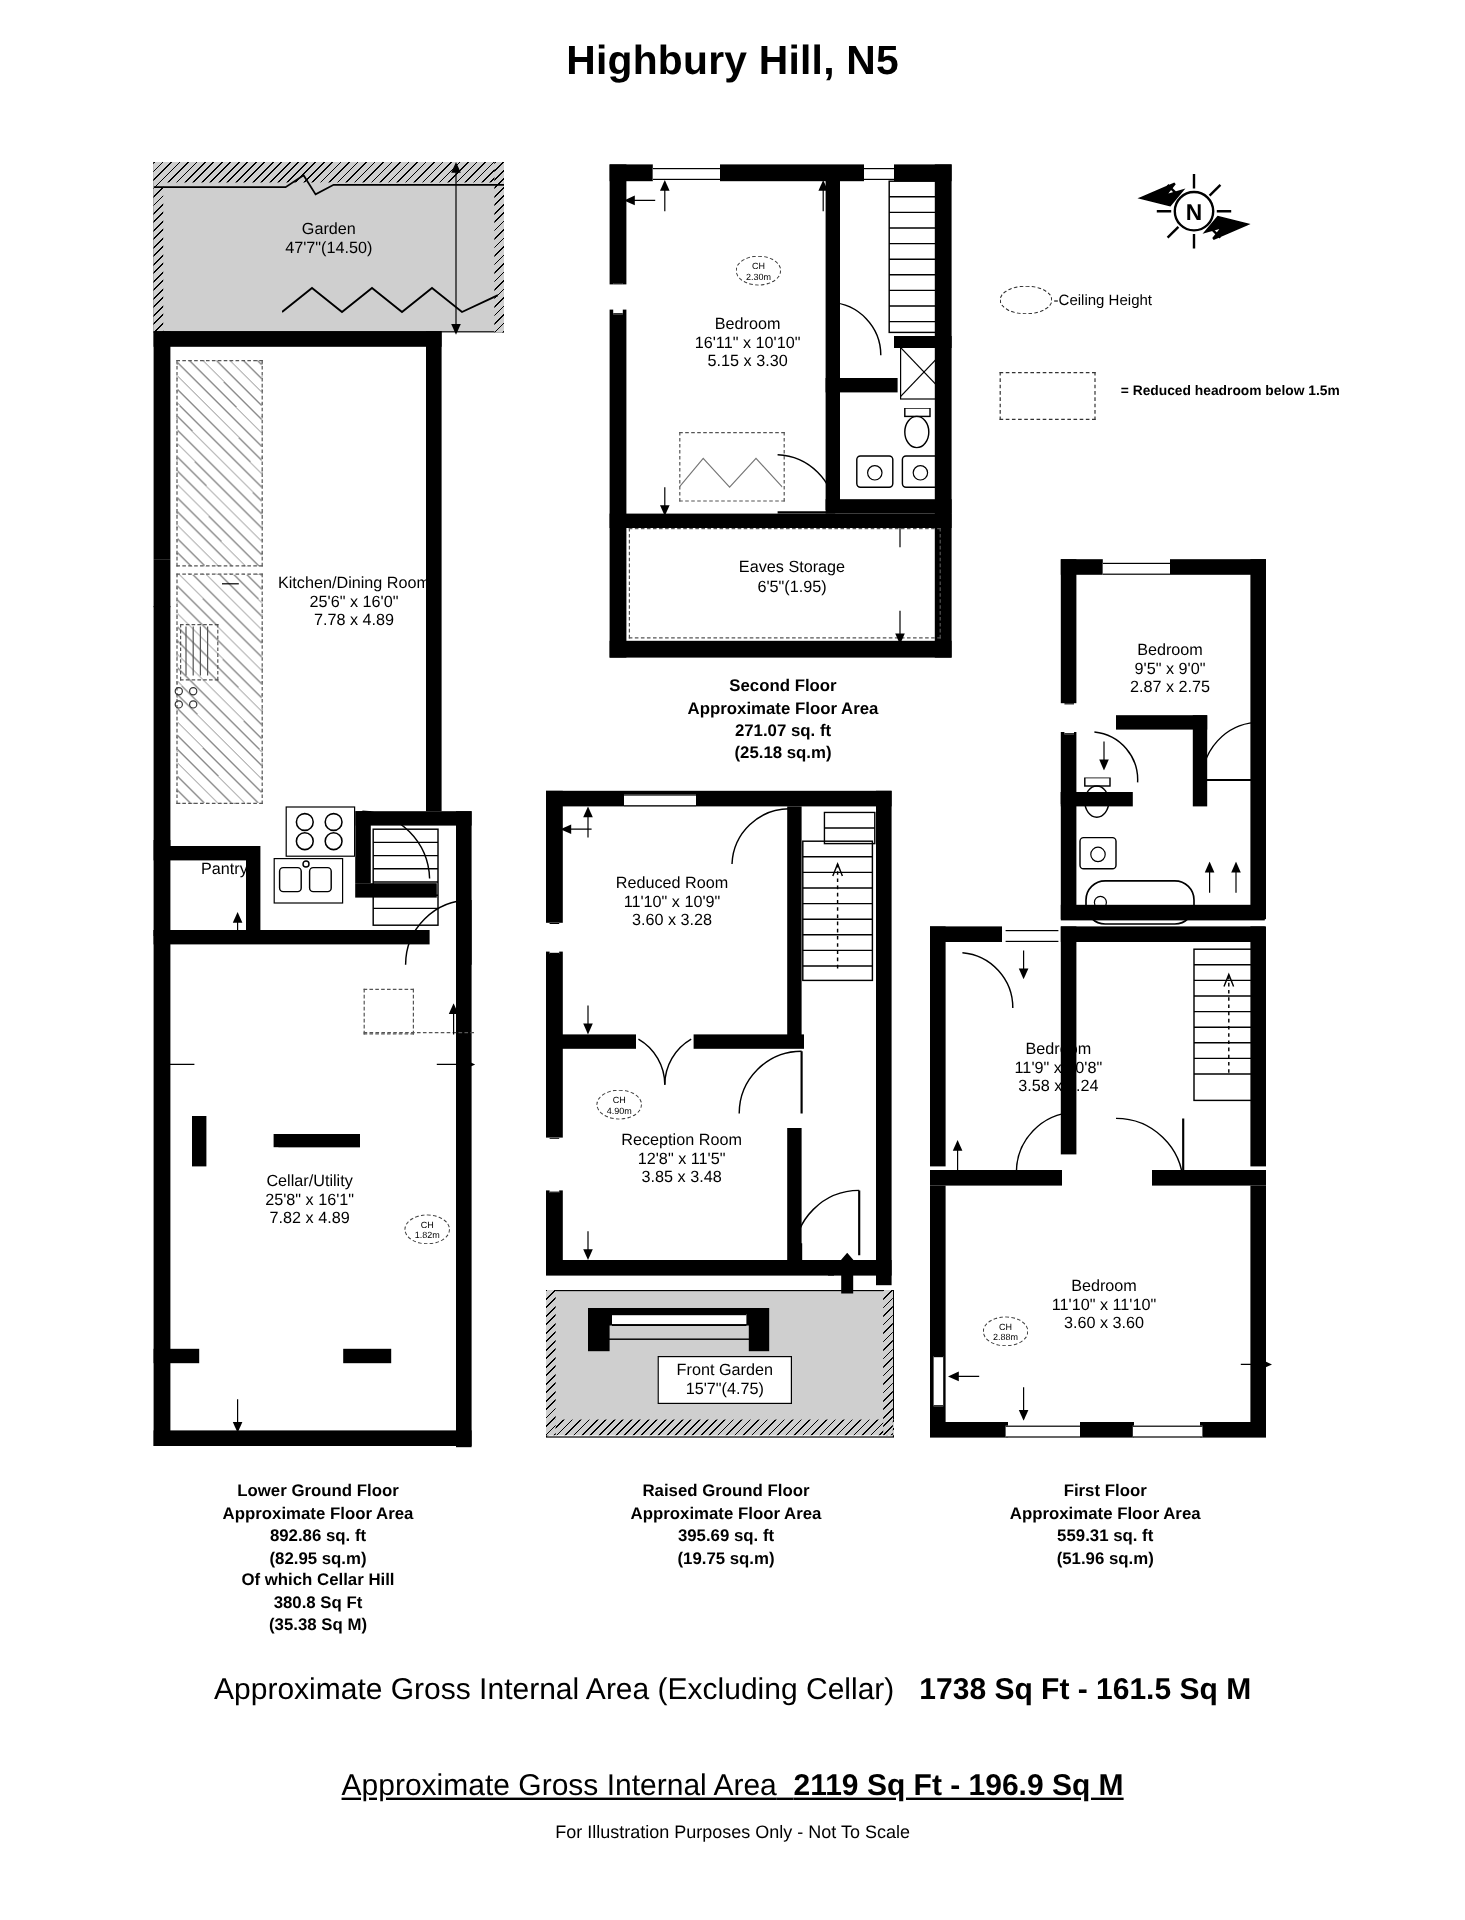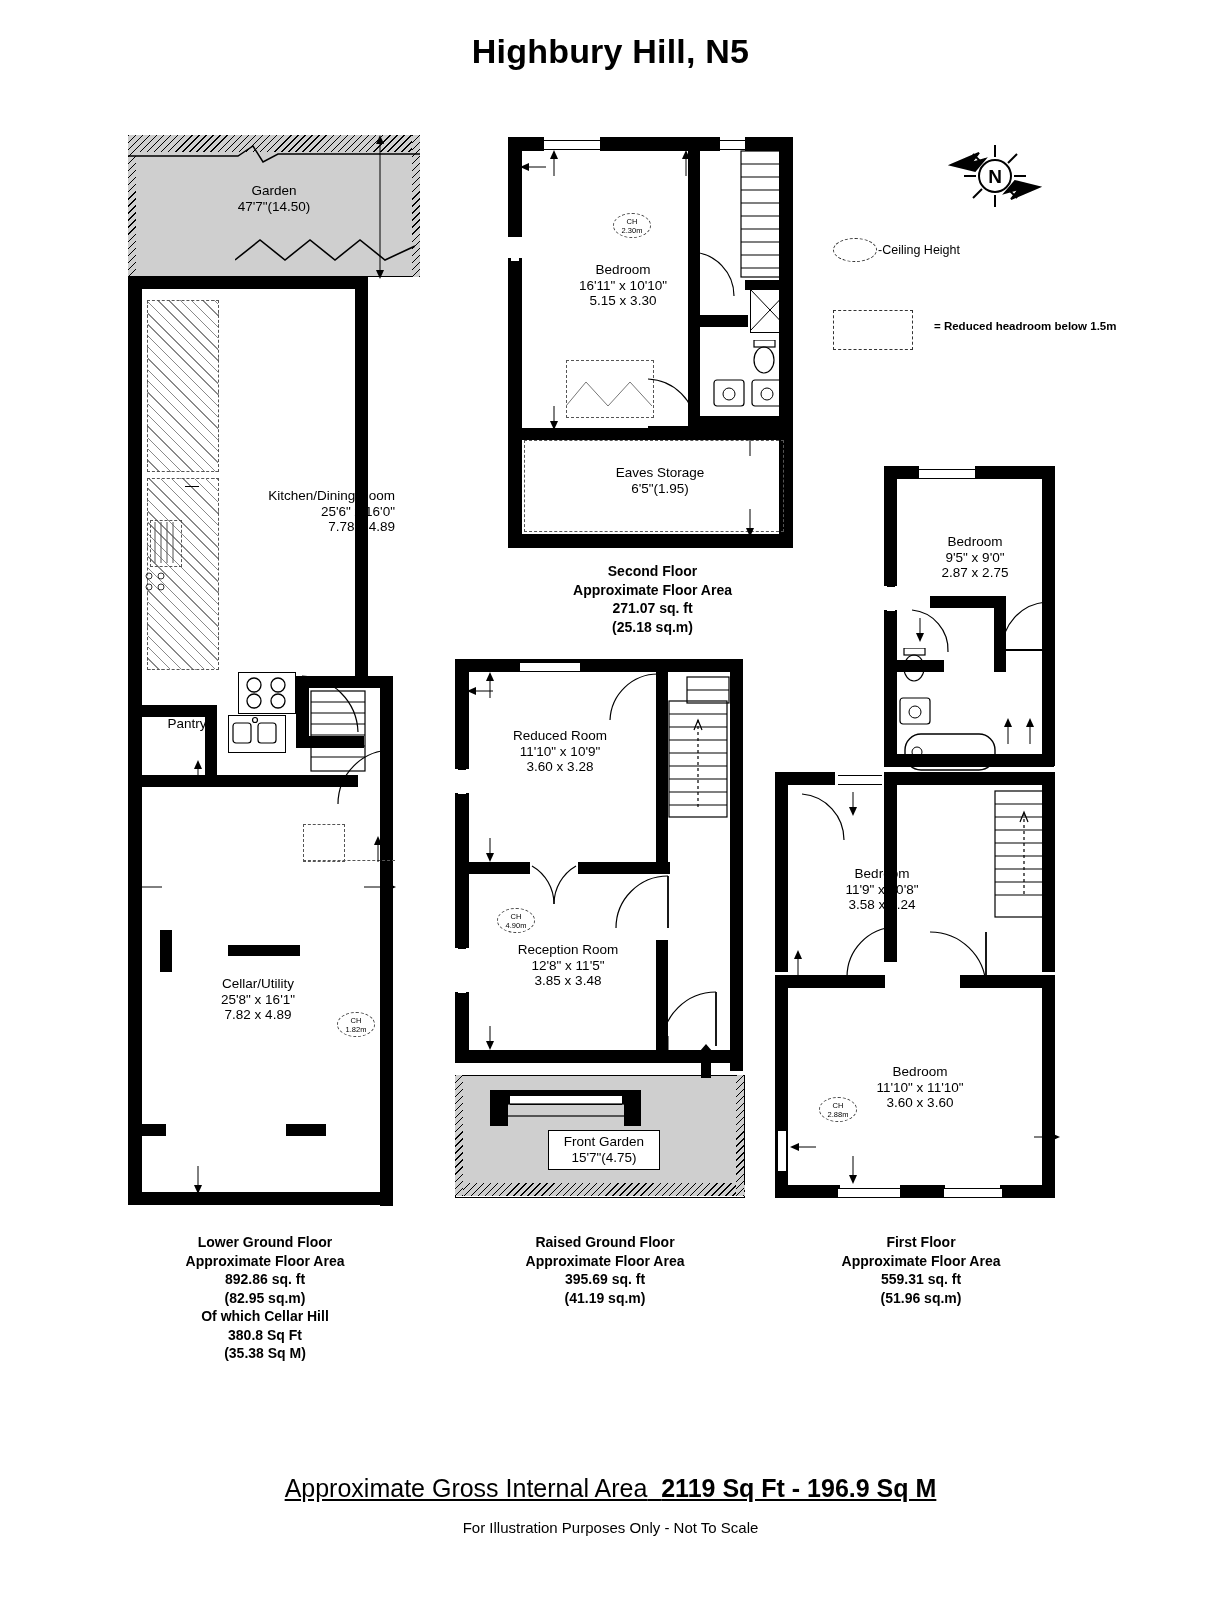--- a/index.html
+++ b/index.html
@@ -169,21 +169,21 @@
     </svg>
     <svg style="position:absolute;left:336px;top:748px;" width="58" height="58">
       <path d="M56,2 A54,54 0 0,0 2,56" fill="none" stroke="#000" stroke-width="1.2"></path>
       <line x1="56" y1="2" x2="56" y2="56" stroke="#000" stroke-width="2"></line>
     </svg>
     <div class="dashline" style="left:303px;top:824px;width:40px;height:36px;"></div>
     <div class="dashline" style="left:303px;top:838px;width:92px;height:22px;border-top:none;border-left:none;border-right:none;"></div>
 
     <div class="wall" style="left:232px;top:946px;width:68px;height:10px;"></div>
 
-    <div class="room-label" style="left:195px;top:478px;width:200px;text-align:right;margin-top:10px;">
+    <div class="room-label" style="left:195px;top:478px;width:200px;text-align:center;">
       <div>Kitchen/Dining Room</div>
       <div>25'6" x 16'0"</div>
       <div>7.78 x 4.89</div>
     </div>
     <div class="thin" style="left:185px;top:486px;width:14px;height:1px;"></div>
 
     <div class="room-label" style="left:152px;top:716px;width:70px;">
       <div>Pantry</div>
     </div>
 
@@ -467,21 +467,21 @@
     </svg>
     <svg style="position:absolute;left:660px;top:1030px;" width="16" height="30">
       <line x1="8" y1="6" x2="8" y2="28" stroke="#000" stroke-width="1"></line>
         <polygon points="8,30 4,21 12,21" fill="#000"></polygon>
     </svg>
 
     <div class="floor-cap" style="left:460px;top:1233px;width:290px;">
       <div>Raised Ground Floor</div>
       <div>Approximate Floor Area</div>
       <div>395.69 sq. ft</div>
-      <div>(41.19 sq.m)</div>
+      <div>(19.75 sq.m)</div>
     </div>
   </div>
 
   <div>
 
     <div class="wall" style="left:884px;top:466px;width:35px;height:13px;"></div>
     <div class="wall" style="left:975px;top:466px;width:80px;height:13px;"></div>
     <div class="win" style="left:919px;top:469px;width:56px;height:8px;"></div>
     <div class="wall" style="left:884px;top:466px;width:13px;height:120px;"></div>
     <div class="wall" style="left:884px;top:610px;width:13px;height:60px;"></div>
@@ -612,19 +612,23 @@
     </svg>
 
     <div class="floor-cap" style="left:786px;top:1233px;width:270px;">
       <div>First Floor</div>
       <div>Approximate Floor Area</div>
       <div>559.31 sq. ft</div>
       <div>(51.96 sq.m)</div>
     </div>
   </div>
 
+  <div class="foot" id="foot1">
+    <span>Approximate Gross Internal Area (Excluding Cellar)</span>
+    &nbsp;&nbsp;<span class="bold">1738 Sq Ft - 161.5 Sq M</span>
+  </div>
   <div class="foot" id="foot3">
     <span>Approximate Gross Internal Area</span>
     &nbsp;<span class="bold">2119 Sq Ft - 196.9 Sq M</span>
   </div>
   <div class="foot" id="foot4">For Illustration Purposes Only - Not To Scale</div>
 
 </div>
 
 </body></html>

